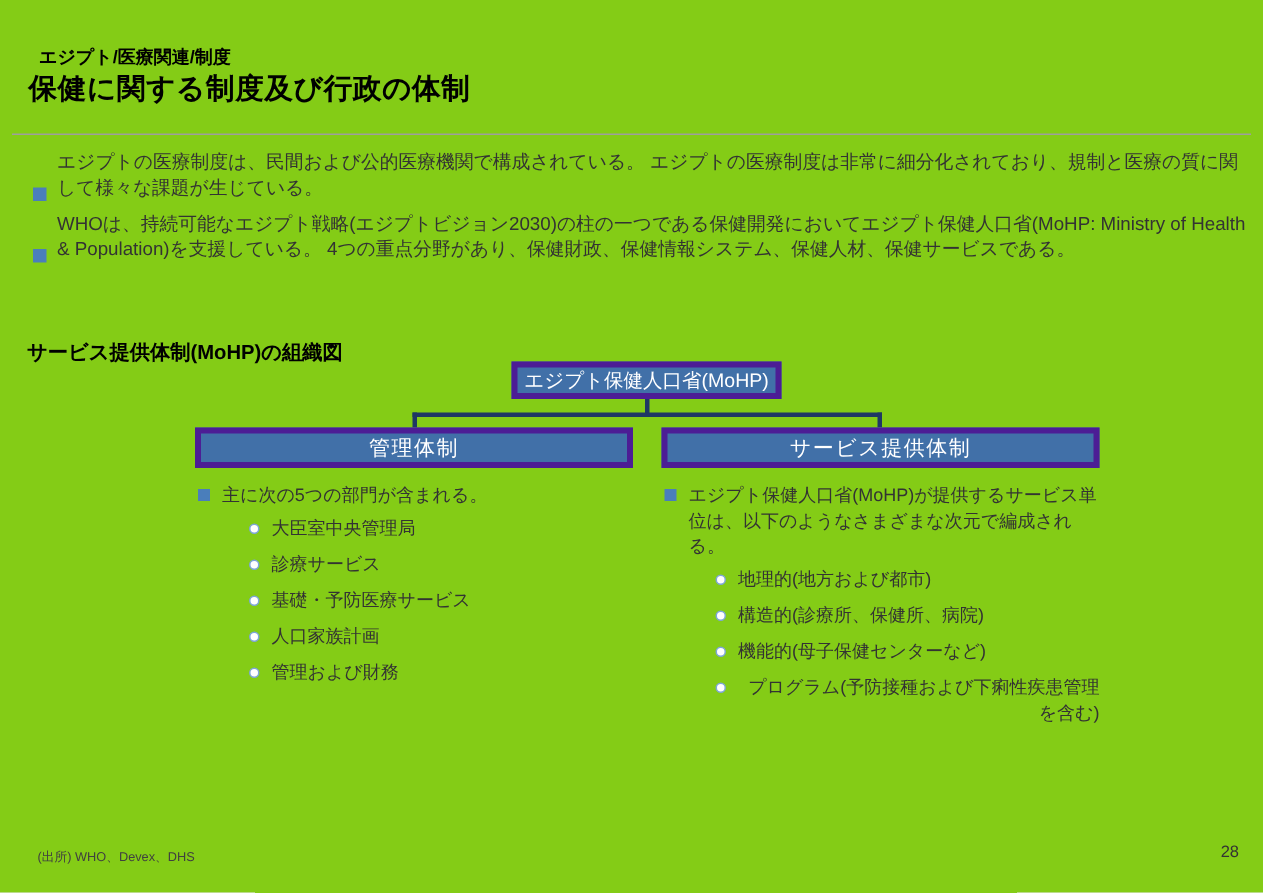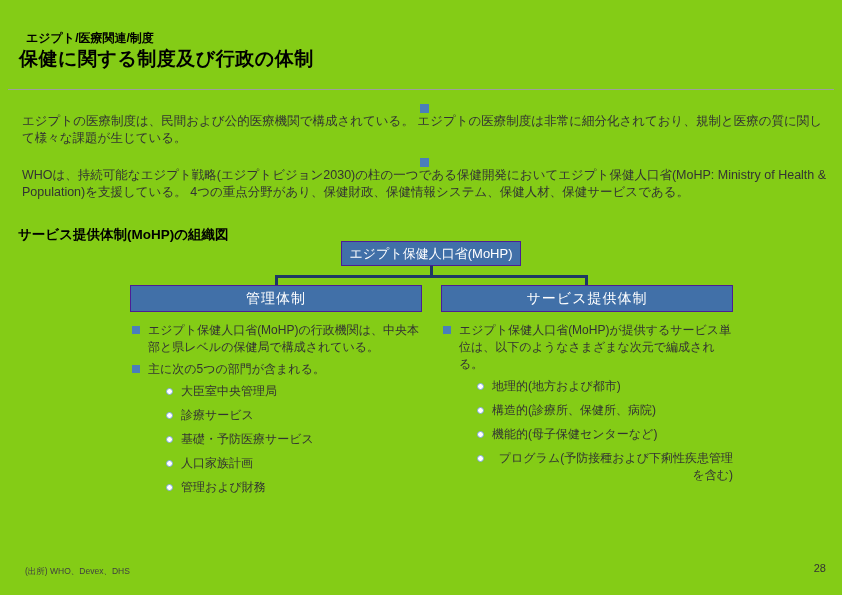--- a/index.html
+++ b/index.html
@@ -6,28 +6,28 @@
   .slide{
     position:relative;width:842px;height:595px;background:#84cc16;
     font-family:"Liberation Sans","DejaVu Sans",sans-serif;
     color:#3b3b3b;overflow:hidden;margin:0 auto;
   }
   .eyebrow{position:absolute;left:26px;top:30px;font-size:12px;font-weight:bold;color:#000;}
   .title{position:absolute;left:19px;top:46px;margin:0;font-size:19px;font-weight:bold;color:#000;letter-spacing:.5px;}
   .divider{position:absolute;left:8px;top:89px;width:826px;height:1px;background:#9e9e9e;}
 
   .summary{position:absolute;left:22px;top:100px;width:812px;margin:0;padding:0;list-style:none;}
-  .summary li{display:flex;align-items:center;margin-bottom:7px;flex-direction:column;}
+  .summary li{display:flex;align-items:flex-end;margin-bottom:7px;}
   .summary .sq{flex:0 0 9px;width:9px;height:9px;background:#4a7ebb;margin:4px 7px 0 0;}
   .summary .txt{font-size:12.5px;line-height:17px;color:#333;}
 
   .chart-heading{position:absolute;left:18px;top:226px;font-size:13.5px;font-weight:bold;color:#000;}
 
   .org-box{
-    background:#4170a8;border:1px solid #4c1d95;color:#fff;
+    background:#4170a8;border:4px solid #4c1d95;color:#fff;
     display:flex;align-items:center;justify-content:center;box-sizing:border-box;
   }
   .root-box{position:absolute;left:341px;top:241px;width:180px;height:25px;font-size:13px;}
 
   .conn{position:absolute;background:#1f3864;}
   .conn-stub{left:430px;top:266px;width:3px;height:10px;}
   .conn-h{left:275px;top:275px;width:313px;height:3px;}
   .conn-tl{left:275px;top:275px;width:3px;height:10px;}
   .conn-tr{left:585px;top:275px;width:3px;height:10px;}
 
@@ -80,24 +80,20 @@
   <div class="conn conn-h"></div>
   <div class="conn conn-tl"></div>
   <div class="conn conn-tr"></div>
 
   <div class="col col-left">
     <div class="org-box col-header">管理体制</div>
     <div class="col-body">
       <ul class="blist">
         <li>
           <span class="sq"></span>
-          <span class="txt">エジプト保健人口省(MoHP)の行政機関は、中央本部と県レベルの保健局で構成されている。</span>
-        </li>
-        <li>
-          <span class="sq"></span>
           <span class="txt">主に次の5つの部門が含まれる。</span>
         </li>
       </ul>
       <ul class="slist">
         <li>
           <span class="circ"></span>
           <span class="txt">大臣室中央管理局</span>
         </li>
         <li>
           <span class="circ"></span>

